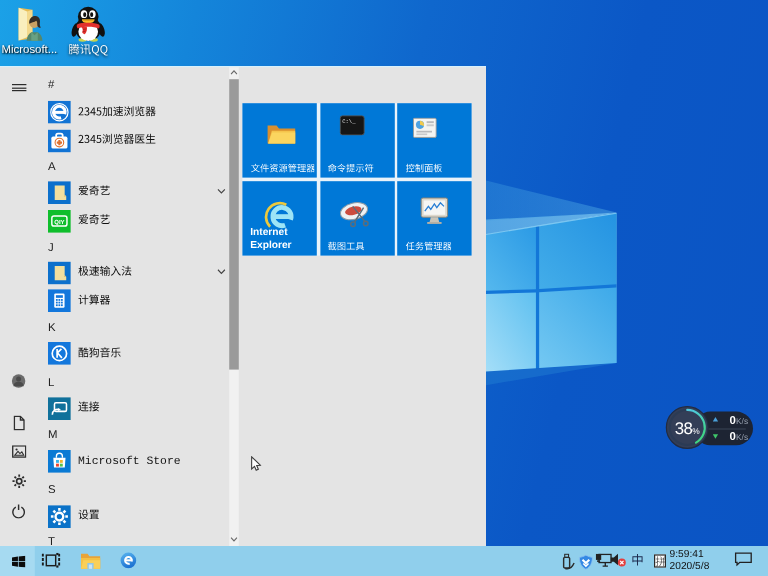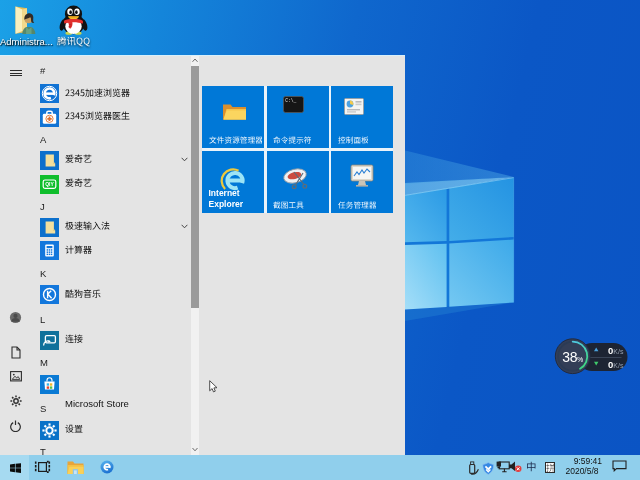--- a/index.html
+++ b/index.html
@@ -52,21 +52,21 @@
 <svg class="abs" style="left:12px;top:5px" width="27" height="30" viewBox="0 0 27 30">
 <polygon points="3.5,1.5 15,3.2 15,27 3.5,28.8" fill="#e7bd55"></polygon>
 <polygon points="3.5,1.5 10.5,4.5 10.5,26 3.5,28.8" fill="#f9efbe"></polygon>
 <polygon points="10.5,4.5 15,3.2 15,27 10.5,26" fill="#f3d98c"></polygon>
 <path d="M10.2 29 C10.4 25.2 12.2 22.8 14.1 21.9 L19.5 21.9 C21.4 22.8 23.2 25.2 23.4 29 Z" fill="#55876b"></path>
 <path d="M14.1 21.9 L16.8 24.4 L19.5 21.9 L19.5 29 L14.1 29 Z" fill="#68a183"></path>
 <circle cx="16.6" cy="14.2" r="4.1" fill="#c9a063"></circle>
 <path d="M12.4 14.8 C11.8 9.6 16 7.6 18.6 8.6 C21.4 9.6 21.6 12.2 21.2 14.4 C21 16.2 21.6 17.4 22.2 18.0 C21 18.4 19.6 17.8 19.2 16.6 C18.8 14.6 19.4 13 18.2 12.2 C16.6 13.4 14 13.6 12.4 14.8 Z" fill="#332c26"></path>
 </svg>
 <div class="abs" style="left:0px;top:36px;width:49px;text-align:center;color:#fff;font-size:9.5px;
-text-shadow:0 1px 2px rgba(0,0,0,.9), 1px 1px 1px rgba(0,0,0,.7);">Administra...</div>
+text-shadow:0 1px 2px rgba(0,0,0,.9), 1px 1px 1px rgba(0,0,0,.7);">Microsoft...</div>
 <svg class="abs" style="left:59px;top:4px" width="29" height="31" viewBox="0 0 29 31">
 <ellipse cx="14.5" cy="10" rx="8.6" ry="8.4" fill="#111"></ellipse>
 <ellipse cx="14.5" cy="20" rx="10.8" ry="10.2" fill="#111"></ellipse>
 <ellipse cx="3.6" cy="21" rx="2.6" ry="5.8" fill="#111" transform="rotate(16 3.6 21)"></ellipse>
 <ellipse cx="25.4" cy="21" rx="2.6" ry="5.8" fill="#111" transform="rotate(-16 25.4 21)"></ellipse>
 <ellipse cx="9.8" cy="29.2" rx="3.4" ry="1.6" fill="#c8d44e"></ellipse>
 <ellipse cx="19.2" cy="29.2" rx="3.4" ry="1.6" fill="#c8d44e"></ellipse>
 <ellipse cx="14.5" cy="22.5" rx="8.2" ry="7.6" fill="#fff"></ellipse>
 <ellipse cx="11" cy="7.8" rx="2.7" ry="3.3" fill="#fff"></ellipse>
 <ellipse cx="18" cy="7.8" rx="2.7" ry="3.3" fill="#fff"></ellipse>
@@ -262,21 +262,21 @@
     <div class="abs" style="left:40px;top:357.2px;font-size:9.5px;line-height:11px;color:#222;">M</div>
     <svg class="abs" style="left:40px;top:374.5px" width="19" height="19" viewBox="0 0 19 19">
 <rect width="19" height="19" fill="#0a7ad4"></rect>
 <path d="M7 6.4 L7 5.2 A2.5 2.5 0 0 1 12 5.2 L12 6.4" fill="none" stroke="#fff" stroke-width="1.1"></path>
 <path d="M4.4 6.4 L14.6 6.4 L14 14.6 L5 14.6 Z" fill="#fff"></path>
 <rect x="6.7" y="8.3" width="2.4" height="2.4" fill="#35b4ea"></rect>
 <rect x="9.9" y="8.3" width="2.4" height="2.4" fill="#f2b42d"></rect>
 <rect x="6.7" y="11.4" width="2.4" height="2.4" fill="#e8432e"></rect>
 <rect x="9.9" y="11.4" width="2.4" height="2.4" fill="#57c24a"></rect>
 </svg>
-    <div class="abs" style="left:65px;top:398px;font-size:9.5px;color:#111;">Microsoft Store</div>
+    <div class="abs" style="left:65px;top:379px;font-size:9.5px;color:#111;font-family:Liberation Mono, monospace;">Microsoft Store</div>
     <div class="abs" style="left:40px;top:402.7px;font-size:9.5px;line-height:11px;color:#222;">S</div>
     <svg class="abs" style="left:40px;top:420.5px" width="19" height="19" viewBox="0 0 19 19">
 <rect width="19" height="19" fill="#0a72c8"></rect>
 <circle cx="9.5" cy="9.5" r="3.2" fill="none" stroke="#fff" stroke-width="2"></circle>
 <g stroke="#fff" stroke-width="2.1">
 <line x1="9.5" y1="2.4" x2="9.5" y2="4.6"></line>
         <line x1="9.5" y1="14.4" x2="9.5" y2="16.6"></line>
 <line x1="2.4" y1="9.5" x2="4.6" y2="9.5"></line>
         <line x1="14.4" y1="9.5" x2="16.6" y2="9.5"></line>
 <line x1="4.5" y1="4.5" x2="6.1" y2="6.1"></line>
@@ -439,17 +439,17 @@
 <circle cx="10.2" cy="8.8" r="3.3" fill="#e33e3e"></circle>
 <path d="M8.8 7.4 L11.6 10.2 M11.6 7.4 L8.8 10.2" stroke="#fff" stroke-width="1"></path>
 </svg>
     <svg style="position:absolute;left:525.8px;top:461.2px;" width="10.5" height="13.7" viewBox="0 0 10.5 13.7" fill="#1c2b4e">
       <path transform="translate(0.00,9.45) scale(0.010500,-0.010500)" d="M96 661H902V191H825V588H171V186H96ZM136 322H870V248H136ZM458 840H537V-79H458Z"></path>
     </svg>
     <div class="abs" style="left:544.8px;top:461.8px;width:10.4px;height:11.4px;border:1px solid #2a2a2a;background:#fdfdfd;"></div>
     <svg style="position:absolute;left:545.6px;top:462.6px;" width="9.2" height="12.0" viewBox="0 0 9.2 12.0" fill="#222">
       <path transform="translate(0.00,8.28) scale(0.009200,-0.009200)" d="M32 289Q87 306 165 332Q244 359 326 388L333 343Q258 316 183 289Q107 262 47 240ZM44 626H335V579H44ZM178 834H225V-6Q225 -32 218 -45Q211 -58 195 -64Q180 -70 152 -72Q124 -73 79 -73Q77 -65 72 -50Q67 -36 62 -26Q97 -27 125 -27Q152 -27 160 -26Q170 -26 174 -22Q178 -18 178 -7ZM395 617H924V570H395ZM362 341H948V294H362ZM740 603H787V-70H740ZM462 805 503 823Q522 797 541 765Q559 734 575 704Q591 674 599 652L556 630Q548 653 533 683Q518 714 499 746Q481 778 462 805ZM816 830 866 812Q849 776 830 736Q811 695 792 658Q773 620 755 592L716 609Q733 638 752 677Q771 716 789 757Q806 797 816 830ZM526 603H573V367Q573 314 568 256Q562 197 541 138Q521 78 480 22Q439 -33 369 -78Q366 -72 360 -66Q355 -59 349 -53Q343 -47 337 -43Q404 -3 443 49Q481 100 498 156Q516 211 521 265Q526 319 526 367Z"></path>
     </svg>
-    <div class="abs" style="left:558px;top:455.5px;width:44px;text-align:right;font-size:8.5px;color:#111;">9:59:41</div>
-    <div class="abs" style="left:558px;top:465.5px;width:48px;text-align:center;font-size:8.5px;color:#111;">2020/5/8</div>
+    <div class="abs" style="left:558px;top:455.5px;width:44px;text-align:left;font-size:8.5px;color:#111;">9:59:41</div>
+    <div class="abs" style="left:558px;top:465.5px;width:48px;text-align:left;font-size:8.5px;color:#111;">2020/5/8</div>
     <svg class="abs" style="left:612px;top:460px" width="15" height="12" viewBox="0 0 15 12">
 <path d="M1 1 L14 1 L14 8.6 L4.5 8.6 L2.2 10.8 L2.2 8.6 L1 8.6 Z" fill="none" stroke="#222" stroke-width="1.1"></path>
 </svg>
   </div>
 </body></html>

